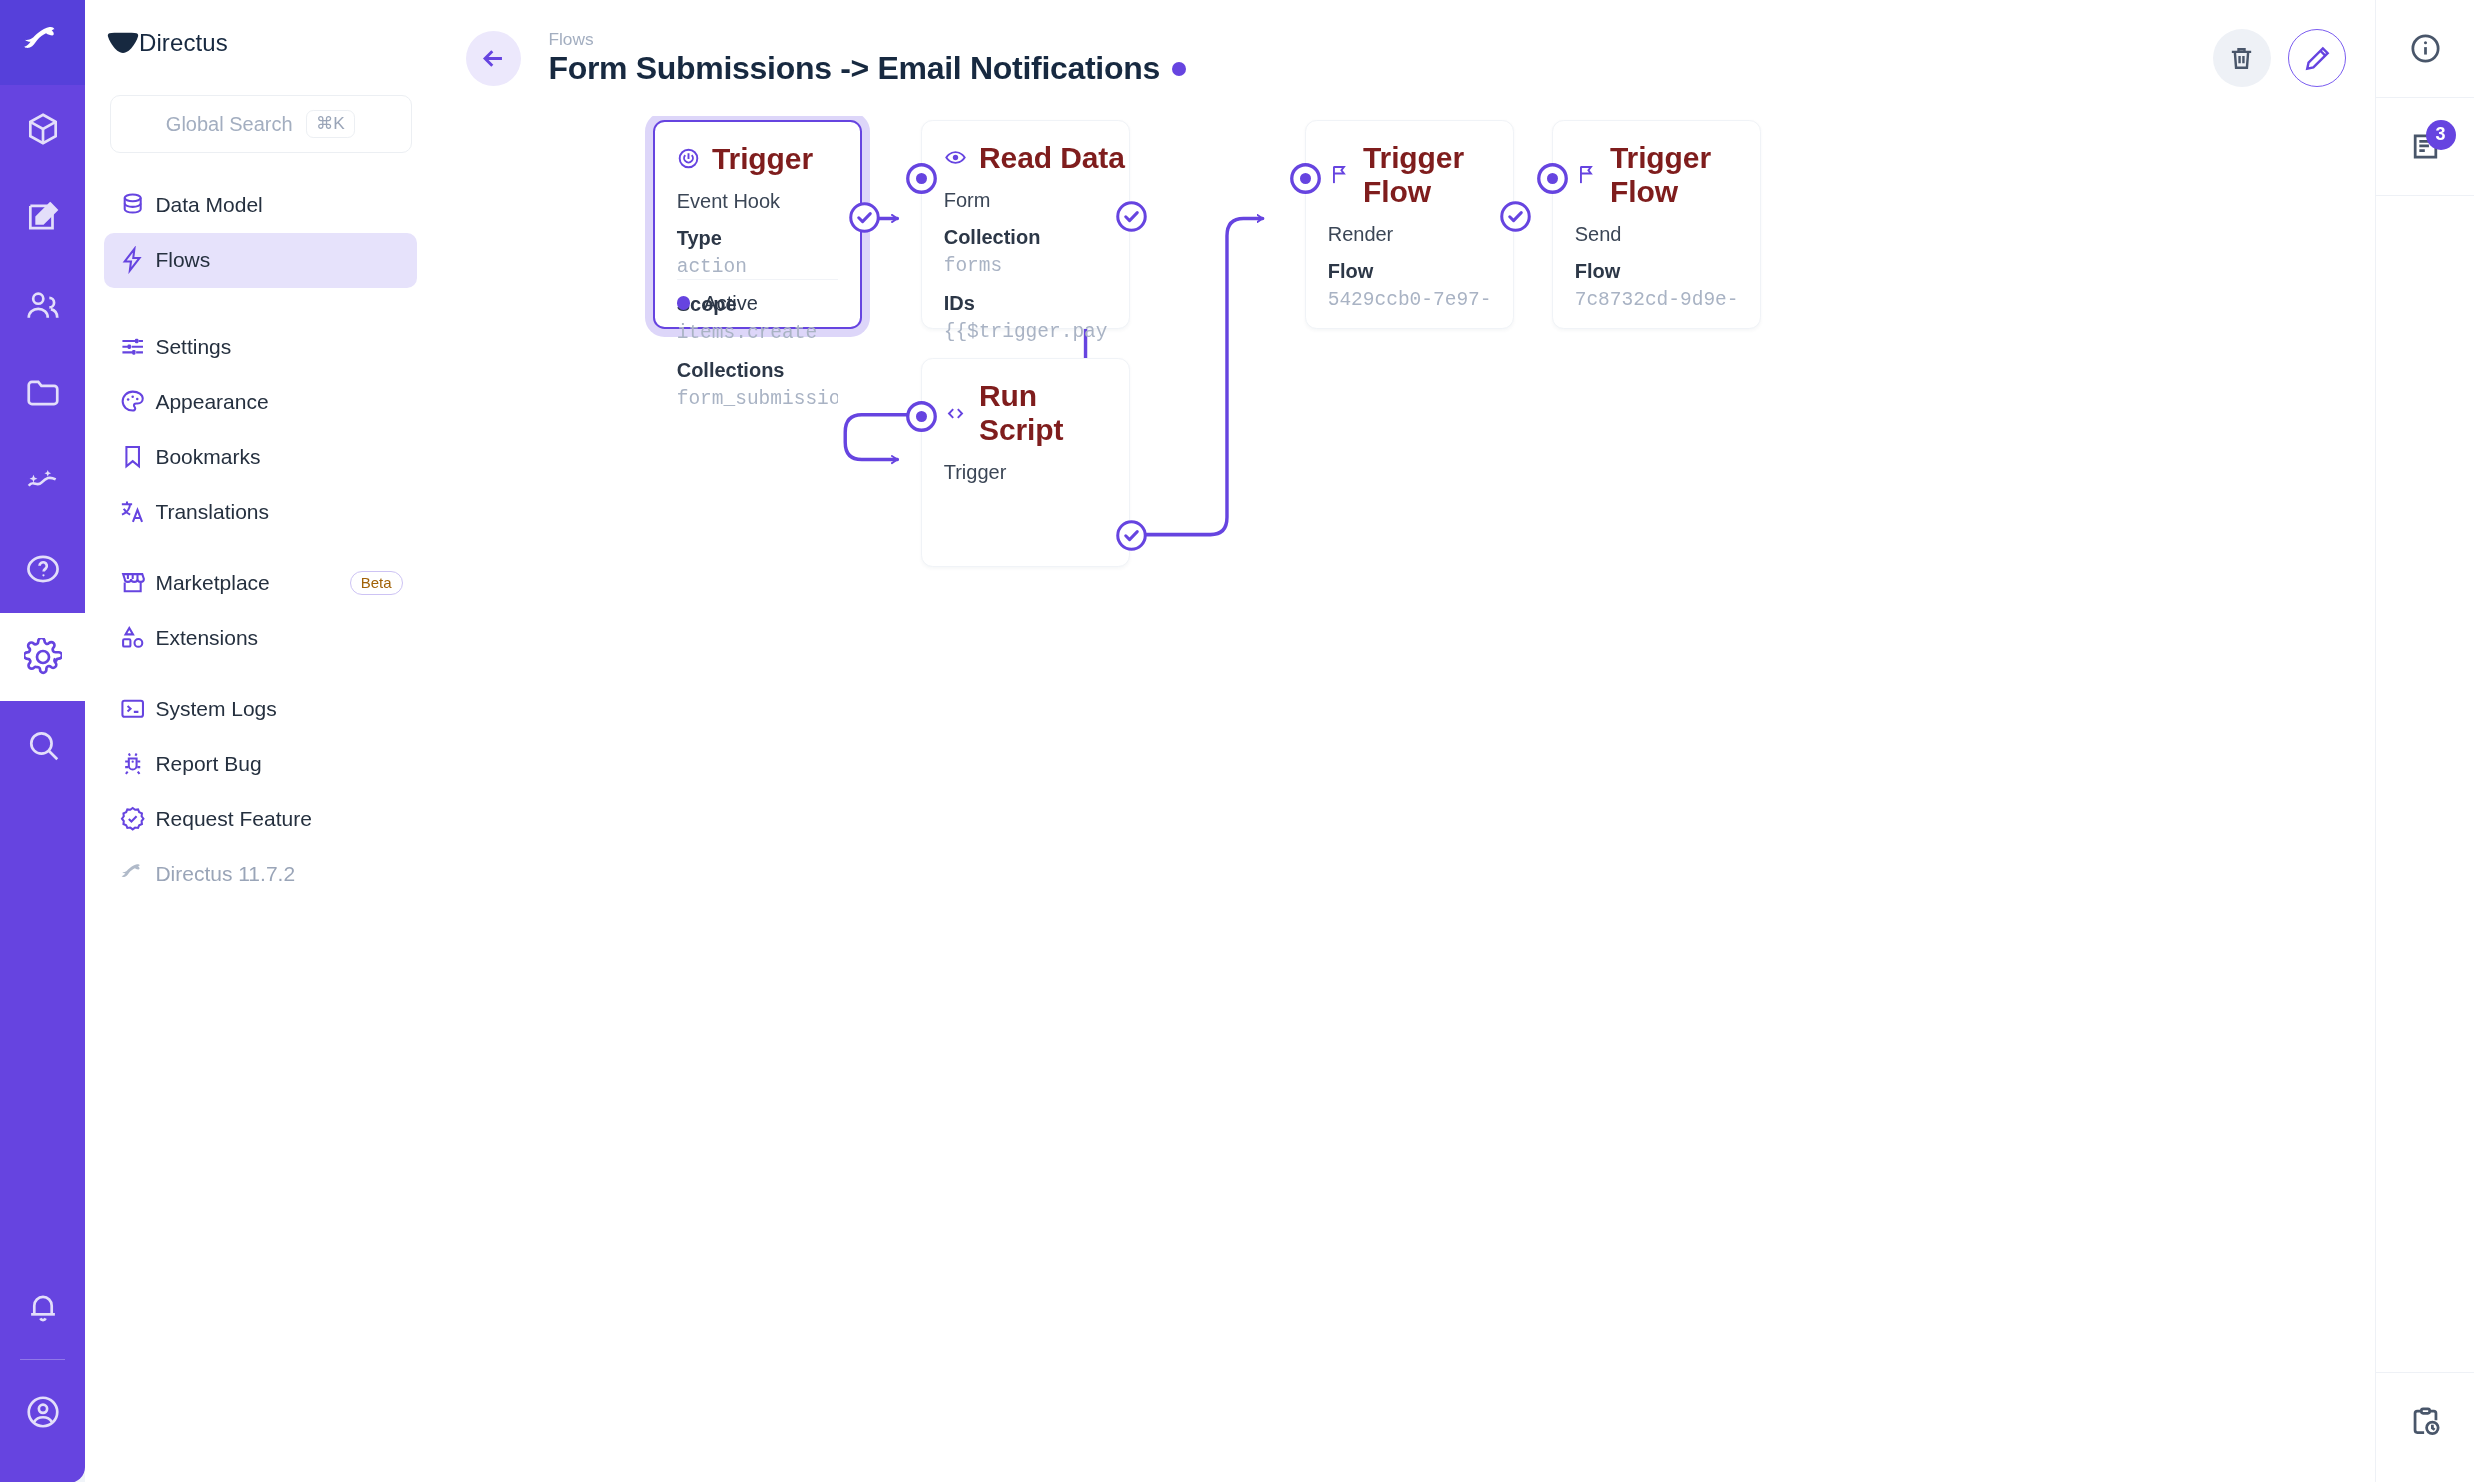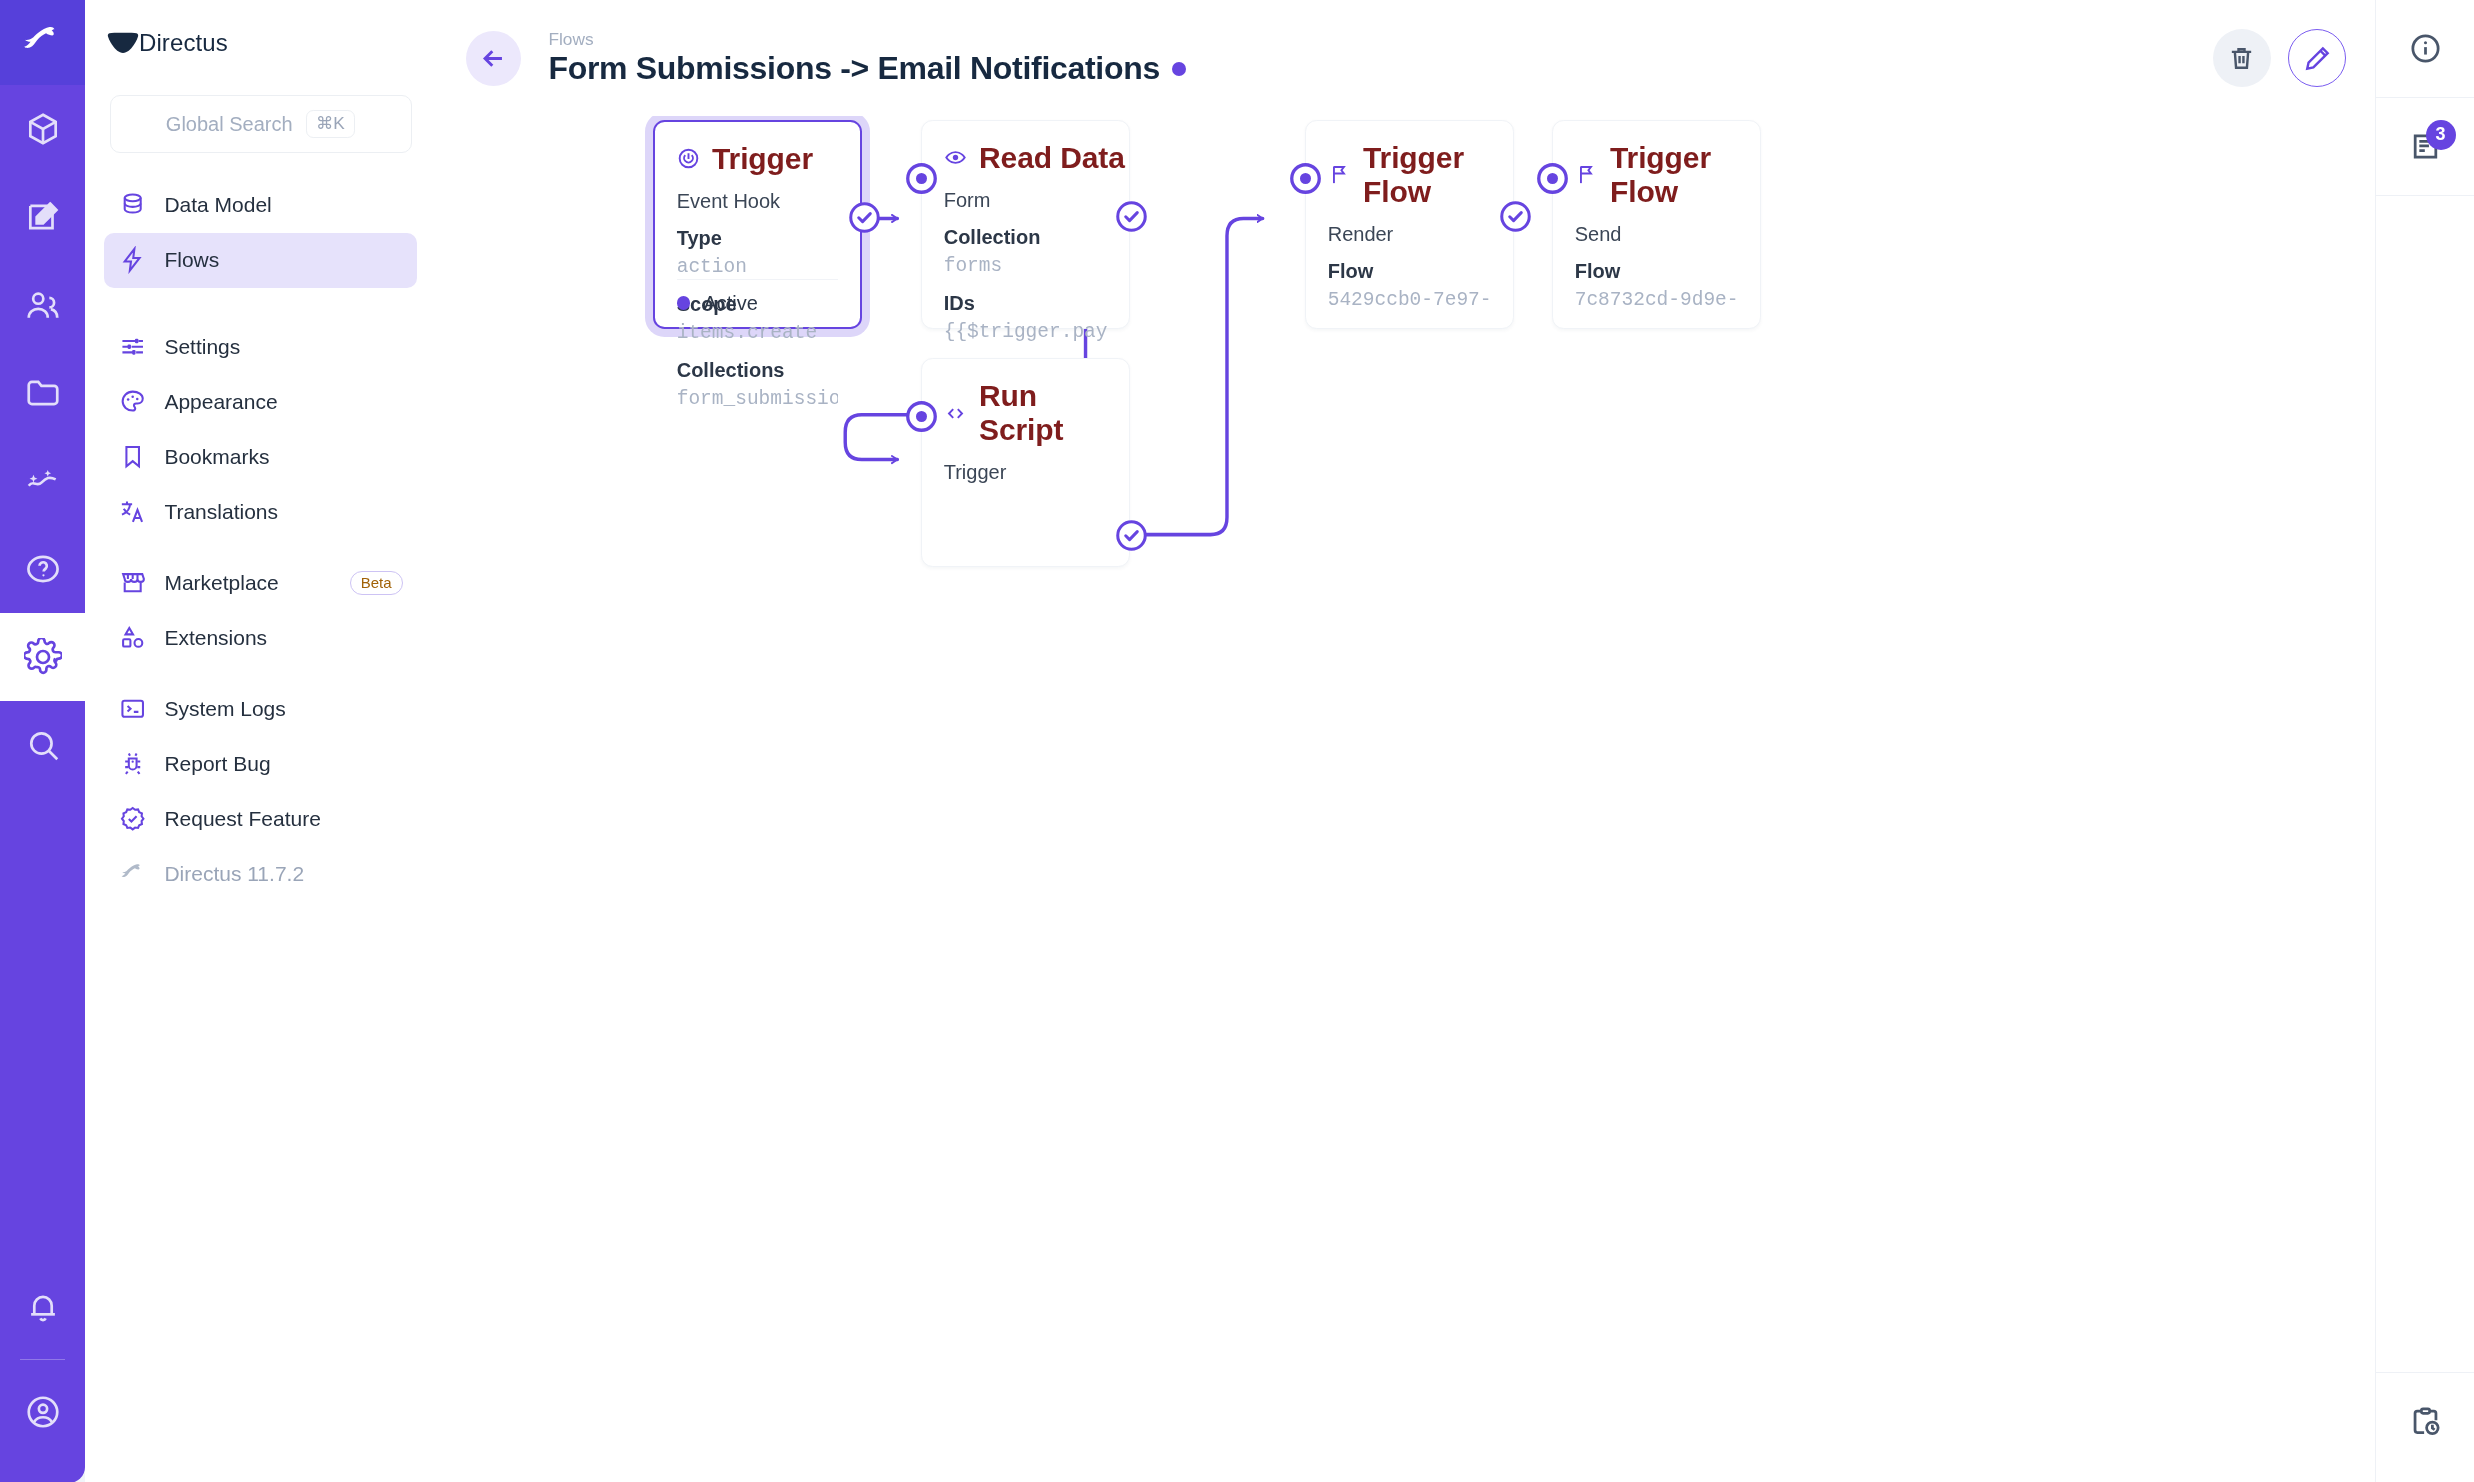--- a/index.html
+++ b/index.html
@@ -61,21 +61,21 @@
     display: flex; align-items: center; justify-content: center; gap: 13px;
     cursor: text;
   }
   .search-ph { font-size: 20px; color: #a3aec0; }
   .search-kbd {
     border: 1.4px solid #eceff3; border-radius: 7.2px;
     padding: 2.2px 9.4px 3.6px; font-size: 17.3px; color: #9aa5b8;
   }
   .nav { padding: 24.5px 19px 0 19px; }
   .nav-item {
-    display: flex; align-items: center; gap: 17px;
+    display: flex; align-items: center; gap: 8px;
     height: 55px; padding: 0 14.4px; border-radius: 10px;
     cursor: pointer;
   }
   .nav-item.sel { background: #e6e2fb; }
   .nav-item .ico { width: 29px; height: 29px; flex: 0 0 29px; display: flex; align-items: center; justify-content: center; }
   .nav-item .ico svg { width: 27.4px; height: 27.4px; stroke: #6644e0; fill: none; stroke-width: 1.8; }
   .nav-item .lbl { font-size: 21px; color: #25303f; white-space: nowrap; }
   .nav-item.muted .lbl { color: #9aa5b8; }
   .nav-item.muted .ico svg { stroke: #b0bac9; }
   .nav-gap { height: 16px; }

